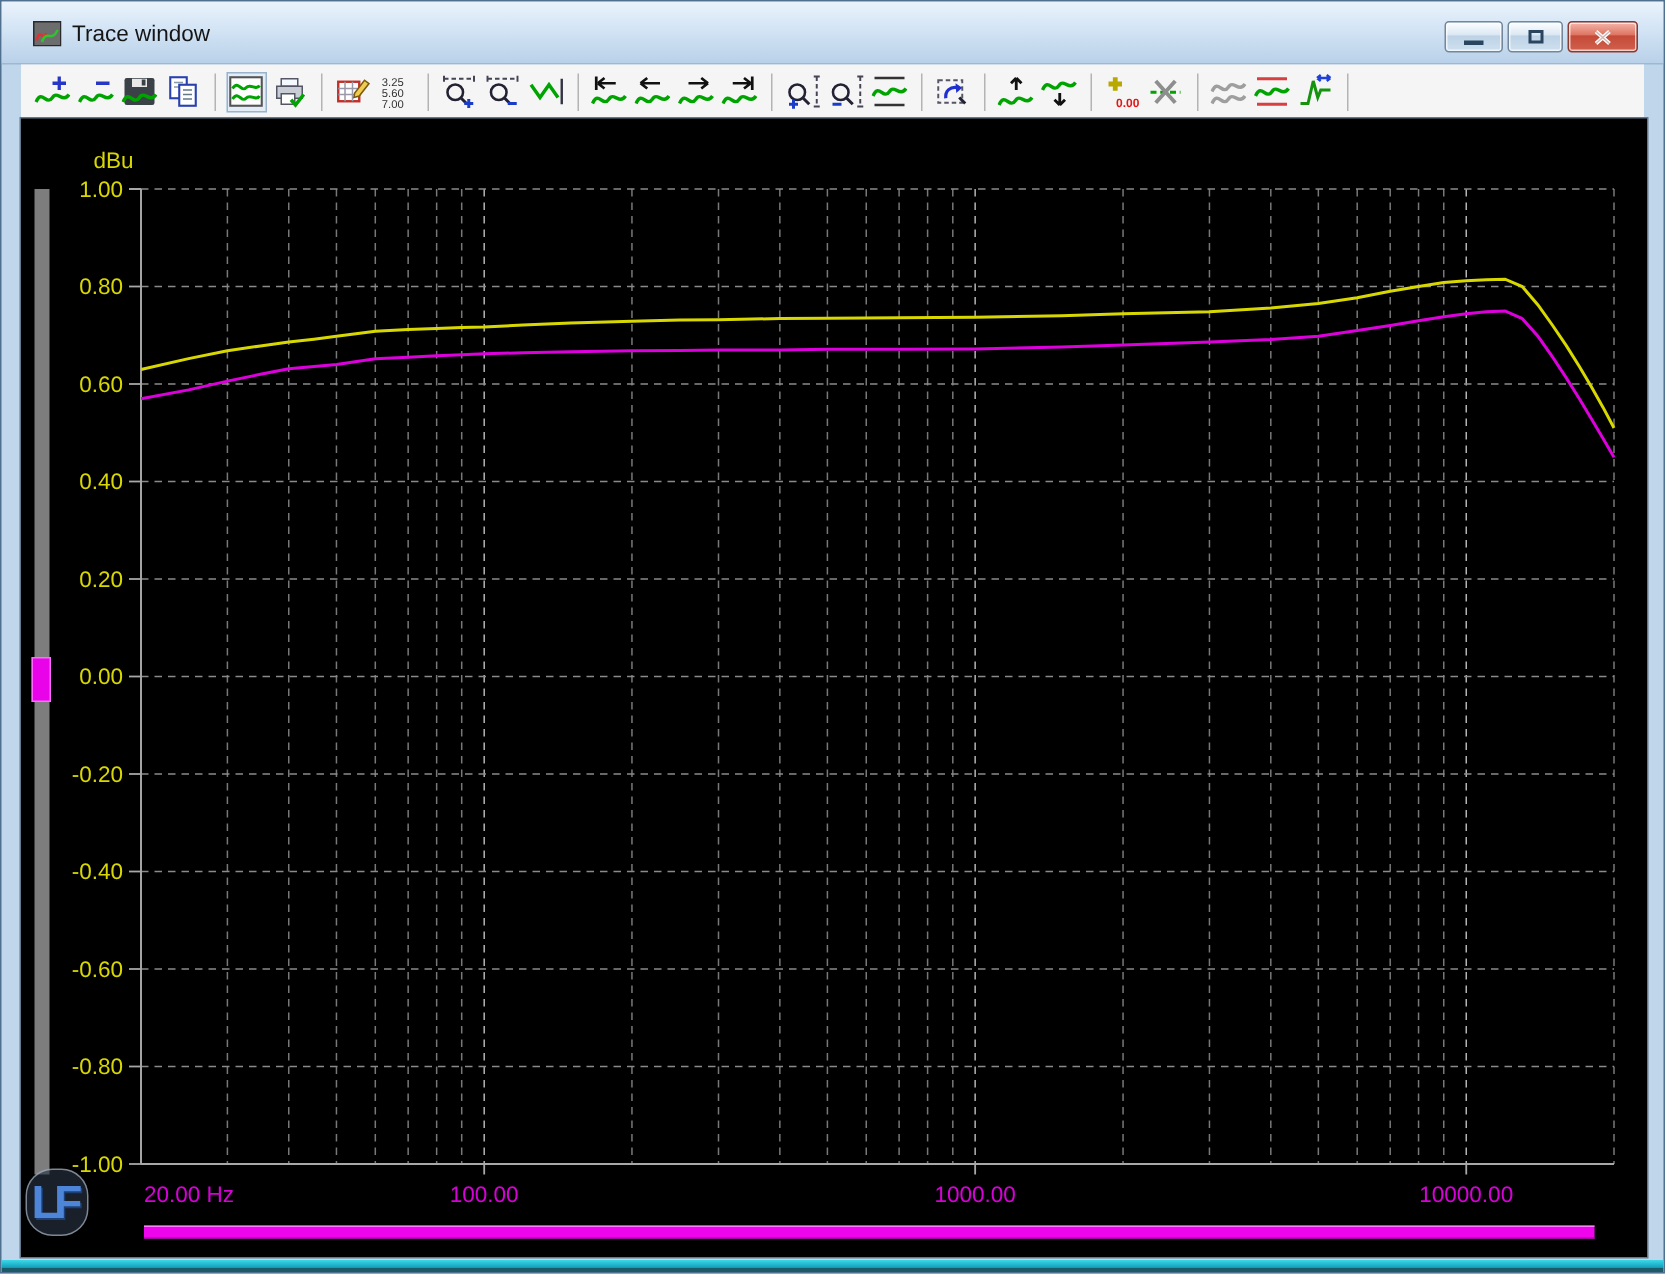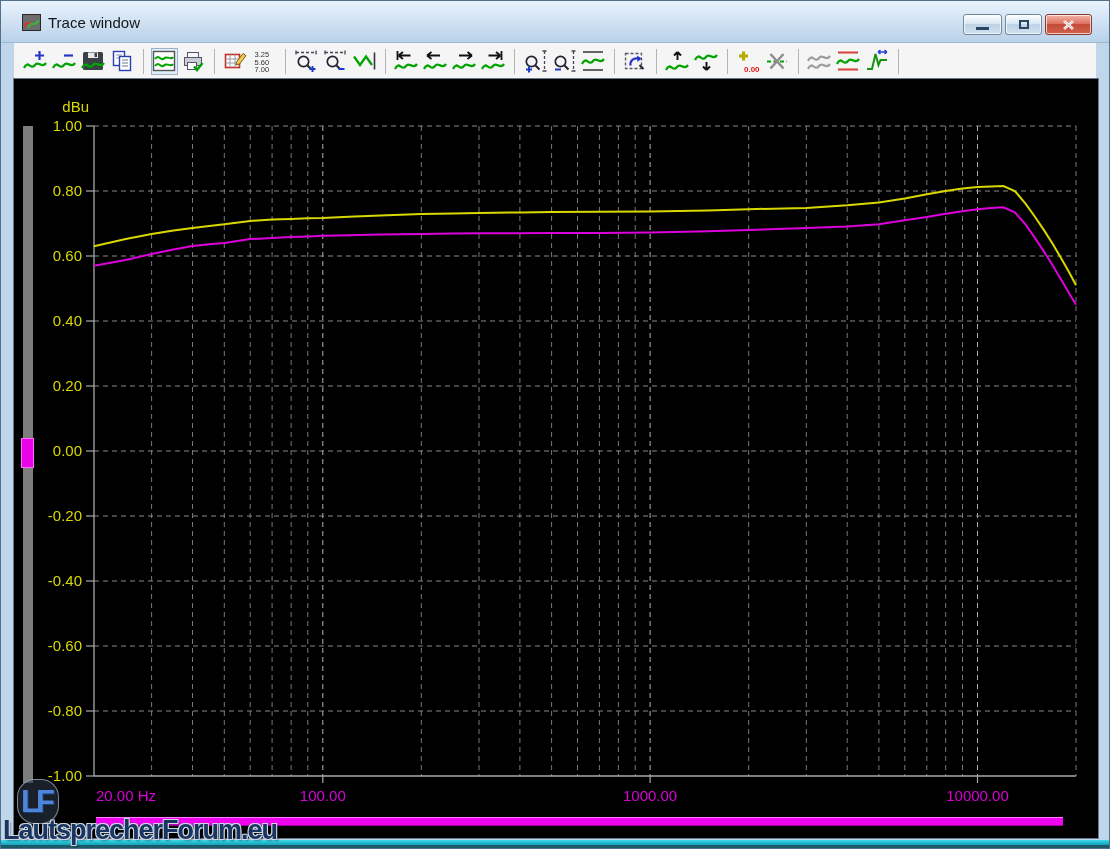--- a/index.html
+++ b/index.html
@@ -383,17 +383,16 @@
         <polyline points="80.0,186.8 111.7,180.9 137.6,175.1 159.6,170.5 178.5,166.9 195.3,165.3 210.3,164.0 236.2,160.1 258.1,159.1 277.1,158.1 293.8,157.5 308.8,156.8 334.7,156.2 366.4,155.5 407.3,154.9 439.1,154.6 465.0,154.3 505.9,154.3 537.6,153.9 585.4,153.9 636.1,153.6 693.8,152.3 734.7,151.0 792.3,149.0 833.2,147.4 864.9,145.2 890.8,141.3 912.8,138.0 931.7,134.8 948.5,132.2 963.5,130.2 977.0,128.9 989.4,128.3 1000.8,133.4 1011.3,145.2 1021.1,159.1 1030.3,173.1 1038.9,186.8 1047.0,200.4 1054.7,213.4 1062.0,225.8" fill="none" stroke="#dc00dc" stroke-width="2"></polyline>
       </svg>
     <div class="vslider-track"></div>
     <div class="vslider-thumb"></div>
     <div class="hscroll"></div>
   </div>
 
   <div class="watermark-logo">
     <span>LF</span>
   </div>
-  <div class="watermark-text">LautsprecherForum.eu</div>
 
   <div class="strip-cyan"></div>
   <div class="strip-teal"></div>
 </div>
 
 </body></html>

